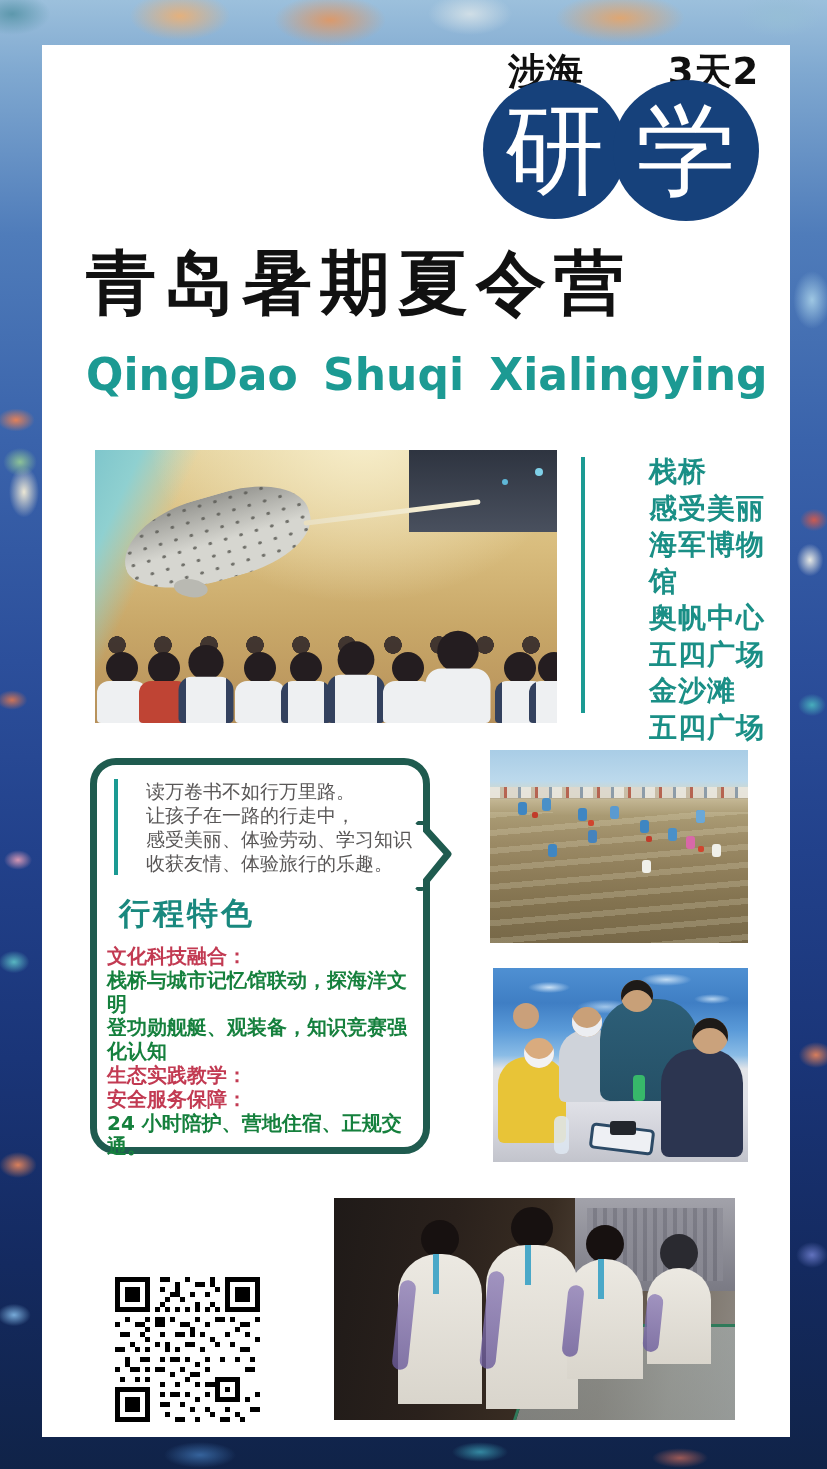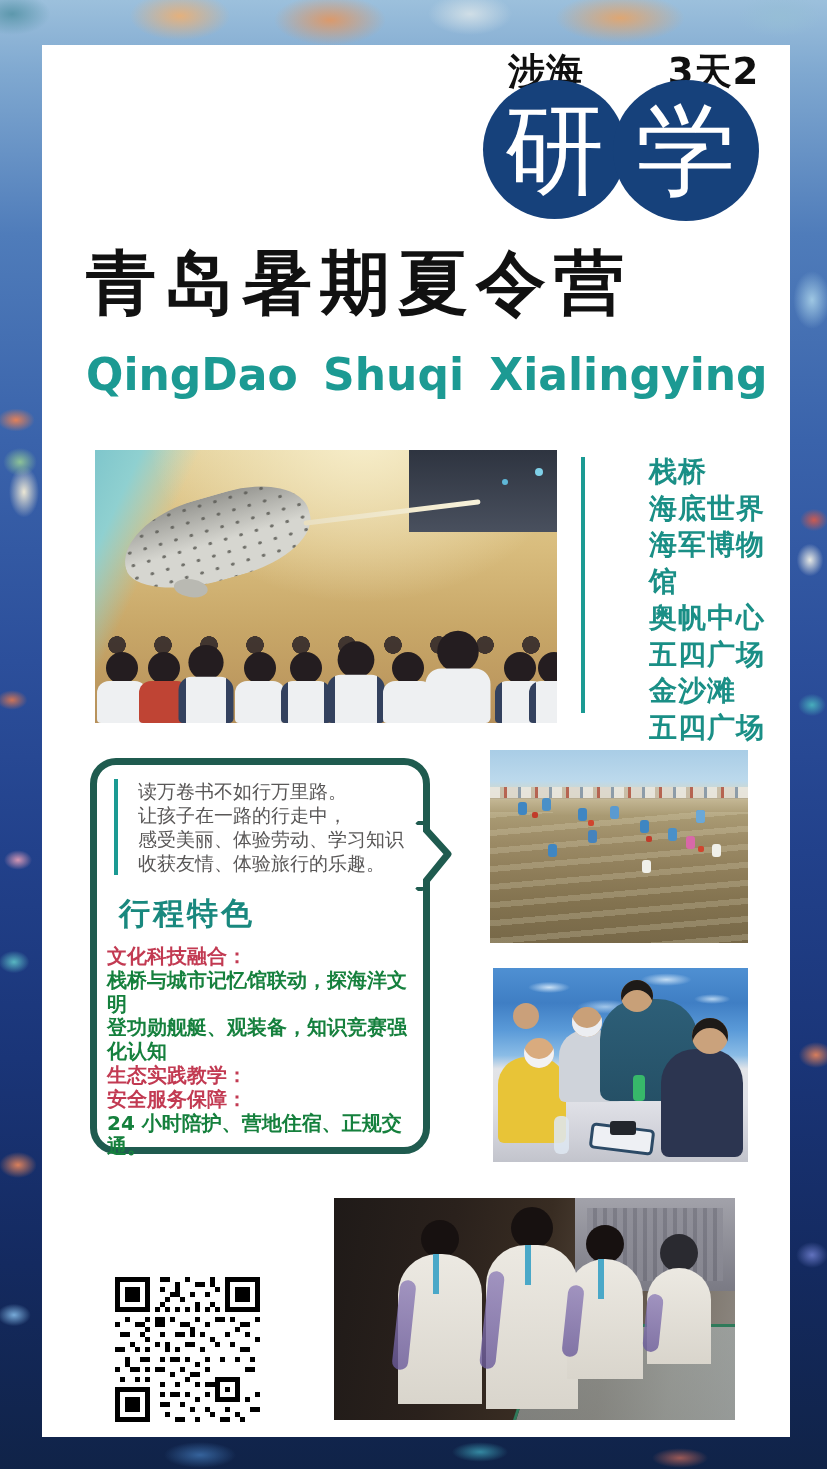--- a/index.html
+++ b/index.html
@@ -51,21 +51,21 @@
 
   
   .dest-bar{position:absolute;left:539px;top:412px;width:4px;height:256px;background:#1b9a93;}
   .dest-list{position:absolute;left:573px;top:409px;font-size:28px;font-weight:700;
          color:#1a8f86;line-height:36.5px;letter-spacing:1px;margin-left:34px;}
 
   
   .bubble{position:absolute;left:48px;top:713px;width:340px;height:396px;background:#fff;
          border:7px solid #1f5b4f;border-radius:26px;box-sizing:border-box;}
   .bubble .arrow{position:absolute;right:-32px;top:56px;}
-  .quote{margin:14px 0 0 17px;border-left:4px solid #1b9a93;padding-left:20px;
+  .quote{margin:14px 0 0 17px;border-left:4px solid #1b9a93;padding-left:28px;
          font-size:19px;line-height:24px;color:#595757;}
   .feat-heading{margin:18px 0 0 22px;font-size:31px;font-weight:900;color:#19887e;letter-spacing:3px;}
   .features{margin:10px 8px 0 10px;font-size:20px;font-weight:700;line-height:23.8px;}
   .features .label{color:#c23a52;}
   .features .desc{color:#15803d;}
 
   
   .photo{position:absolute;overflow:hidden;}
   .ph-aquarium{left:53px;top:405px;width:462px;height:273px;
     background:
@@ -209,21 +209,21 @@
         </div>
       <div class="kid" style="left:434px;">
           <div class="hd"></div>
           <div class="sh"></div>
         </div>
     </div>
 
     <div class="dest-bar"></div>
     <div class="dest-list">
       <div>栈桥</div>
-      <div>海底世界</div>
+      <div>感受美丽</div>
       <div>海军博物馆</div>
       <div>奥帆中心</div>
       <div>五四广场</div>
       <div>金沙滩</div>
       <div>五四广场</div>
     </div>
 
     <div class="bubble">
       <svg class="arrow" width="40" height="70" viewBox="0 0 40 70">
         <path d="M3 0 L33 33 L3 70" fill="#ffffff" stroke="#1f5b4f" stroke-width="7" stroke-linejoin="round"></path>

